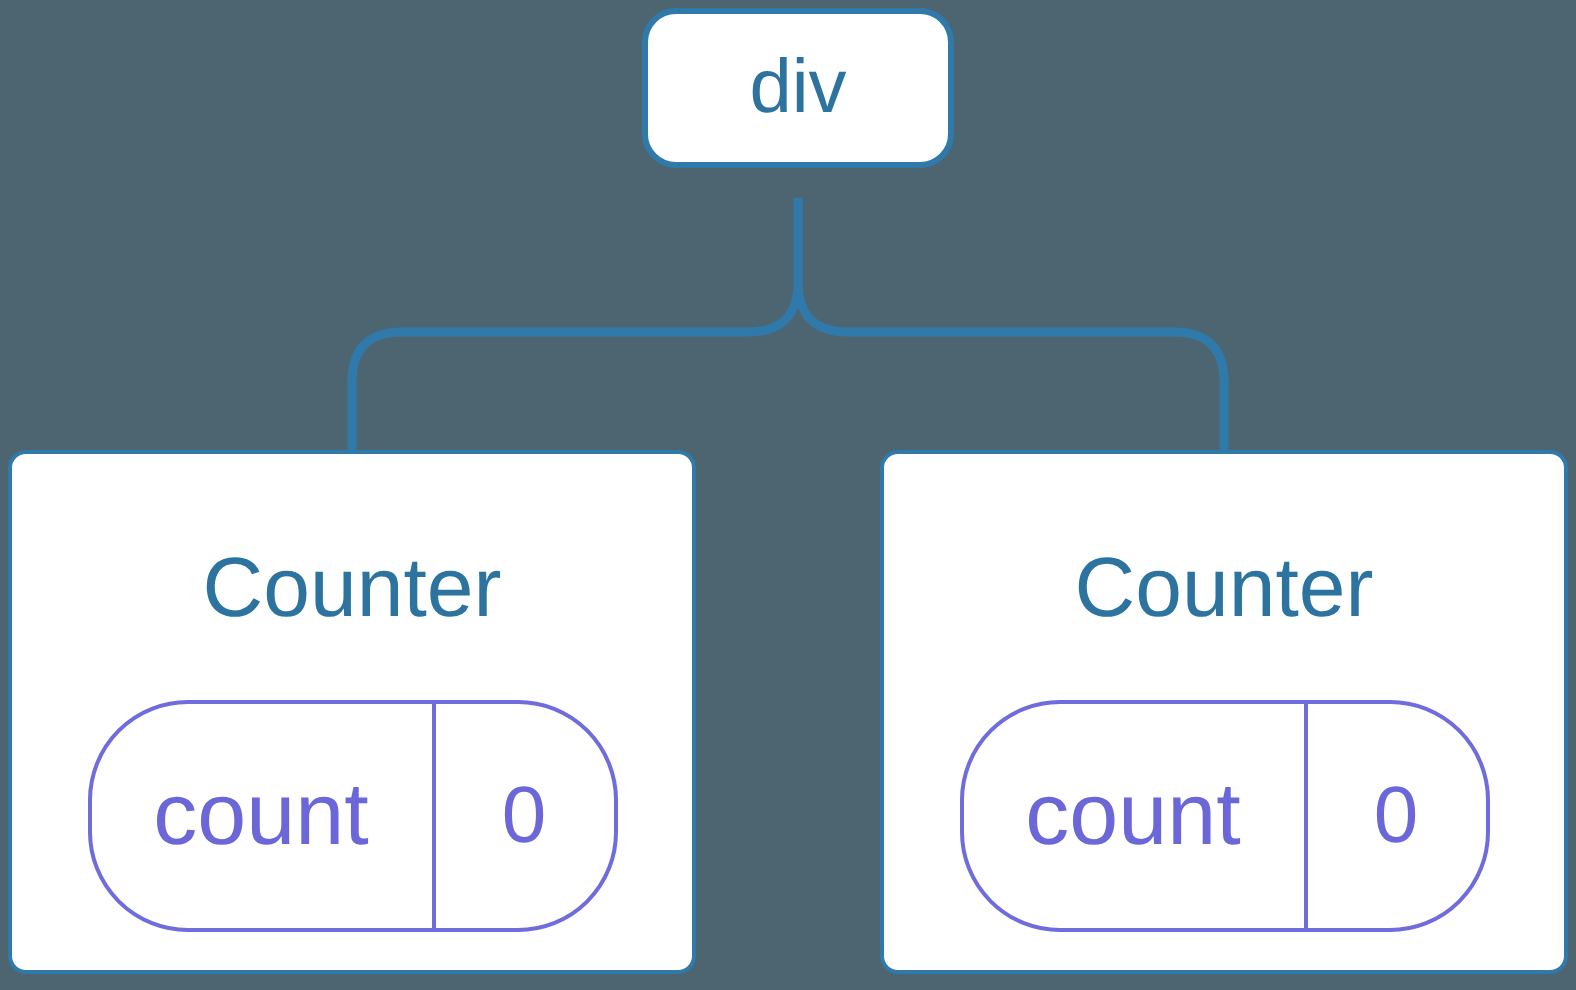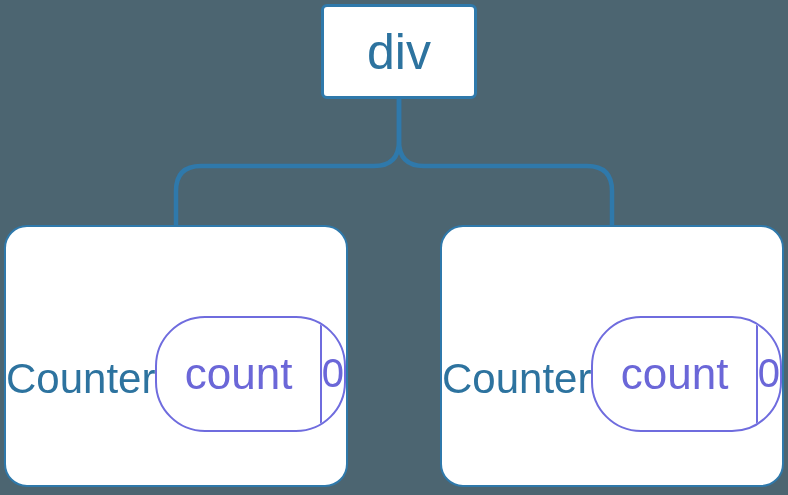--- a/index.html
+++ b/index.html
@@ -34,38 +34,38 @@
     stroke-width: 4.5;
   }
 
   .node {
     position: absolute;
     background: var(--node-bg);
   }
 
   .root-node {
     left: 321px; top: 4px;
-    width: 156px; height: 95px;
+    width: 156px; height: 80px;
     border: 3px solid var(--node-border);
-    border-radius: 6px;
+    border-radius: 17px;
     display: flex;
     align-items: center;
     justify-content: center;
-    font-size: 50px;
+    font-size: 38px;
     font-weight: 500;
     color: var(--node-text);
   }
 
   .counter-node {
     top: 225px;
     width: 344px; height: 262px;
     border: 2px solid var(--node-border);
-    border-radius: 23px;
+    border-radius: 9px;
     display: flex;
-    flex-direction: row;
+    flex-direction: column;
     align-items: center;
   }
   .counter-node.left  { left: 4px; }
   .counter-node.right { left: 440px; }
 
   .counter-title {
     margin-top: 46px;
     font-size: 42px;
     line-height: 1;
     font-weight: 500;

